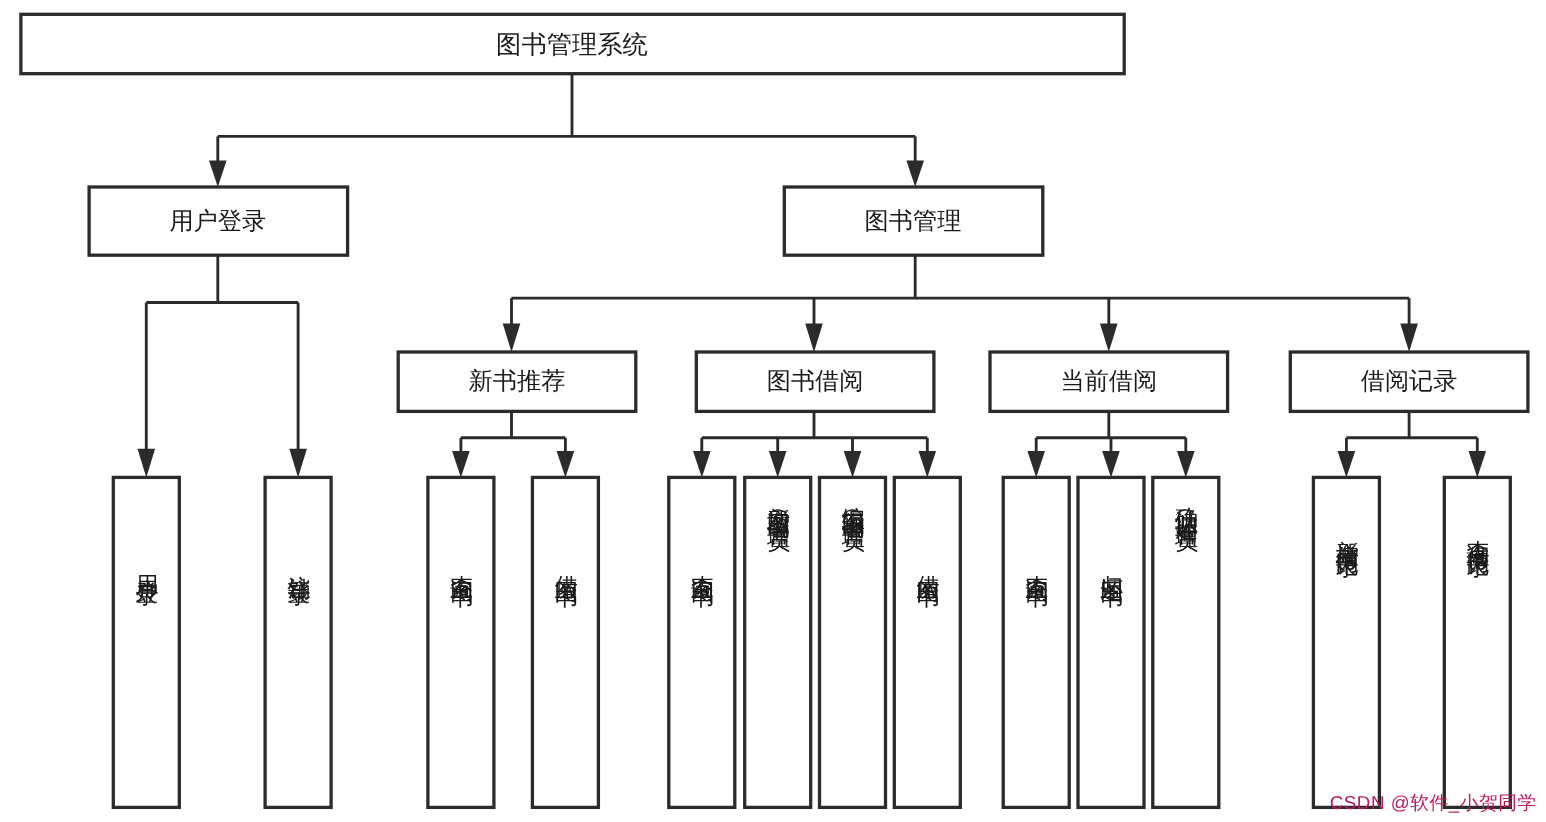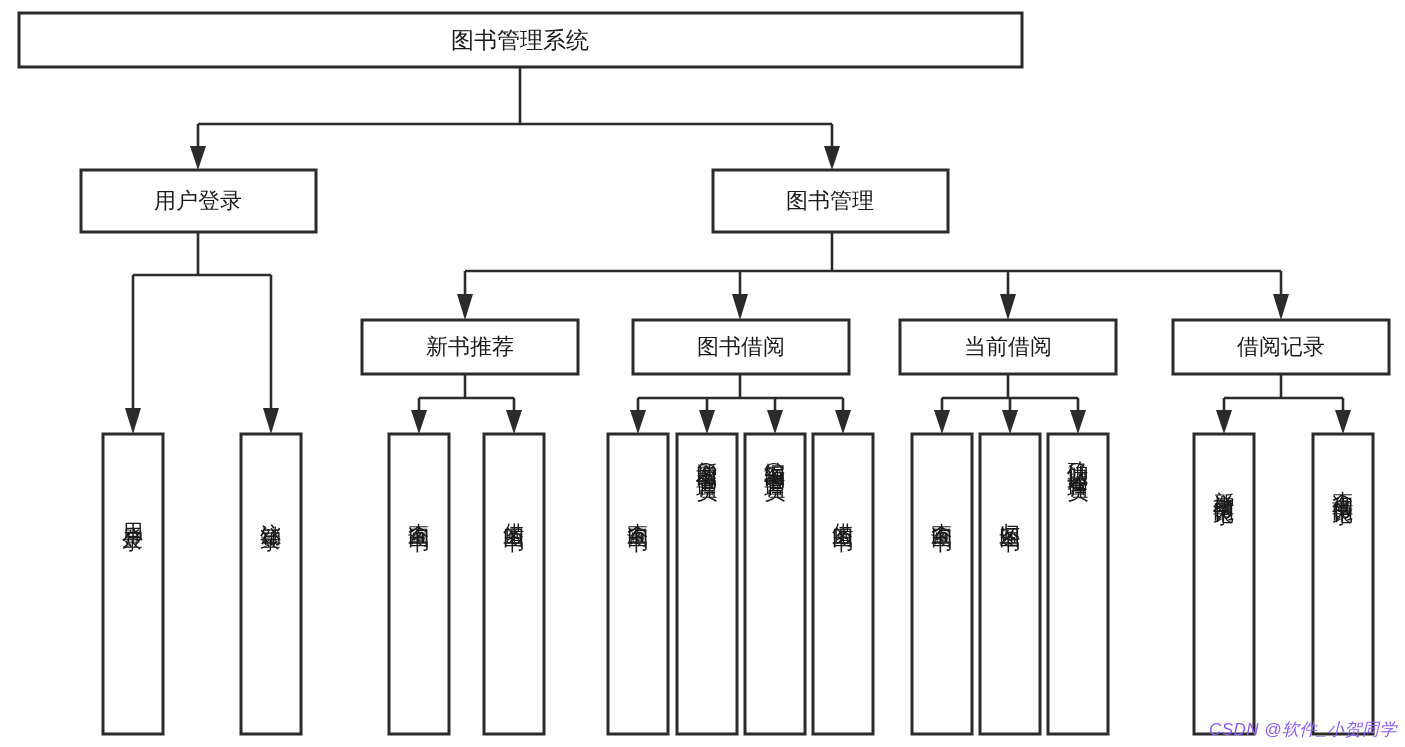--- a/index.html
+++ b/index.html
@@ -70,24 +70,23 @@
     color: #1a1a1a;
     letter-spacing: 3px;
     white-space: nowrap;
   }
   .watermark {
     position: absolute;
     right: 8px;
     bottom: 6px;
     font-family: "Liberation Sans", "DejaVu Sans", sans-serif;
     font-size: 17px;
-    color: #8b5cf6;
+    color: #be185d;
     letter-spacing: 0.5px;
     white-space: nowrap;
-    font-style: italic;
   }
 </style>
 </head>
 <body>
 
 <div id="diagram-root">
 
   <svg class="diagram" viewBox="0 0 1405 747" xmlns="http://www.w3.org/2000/svg">
 
     <g>

